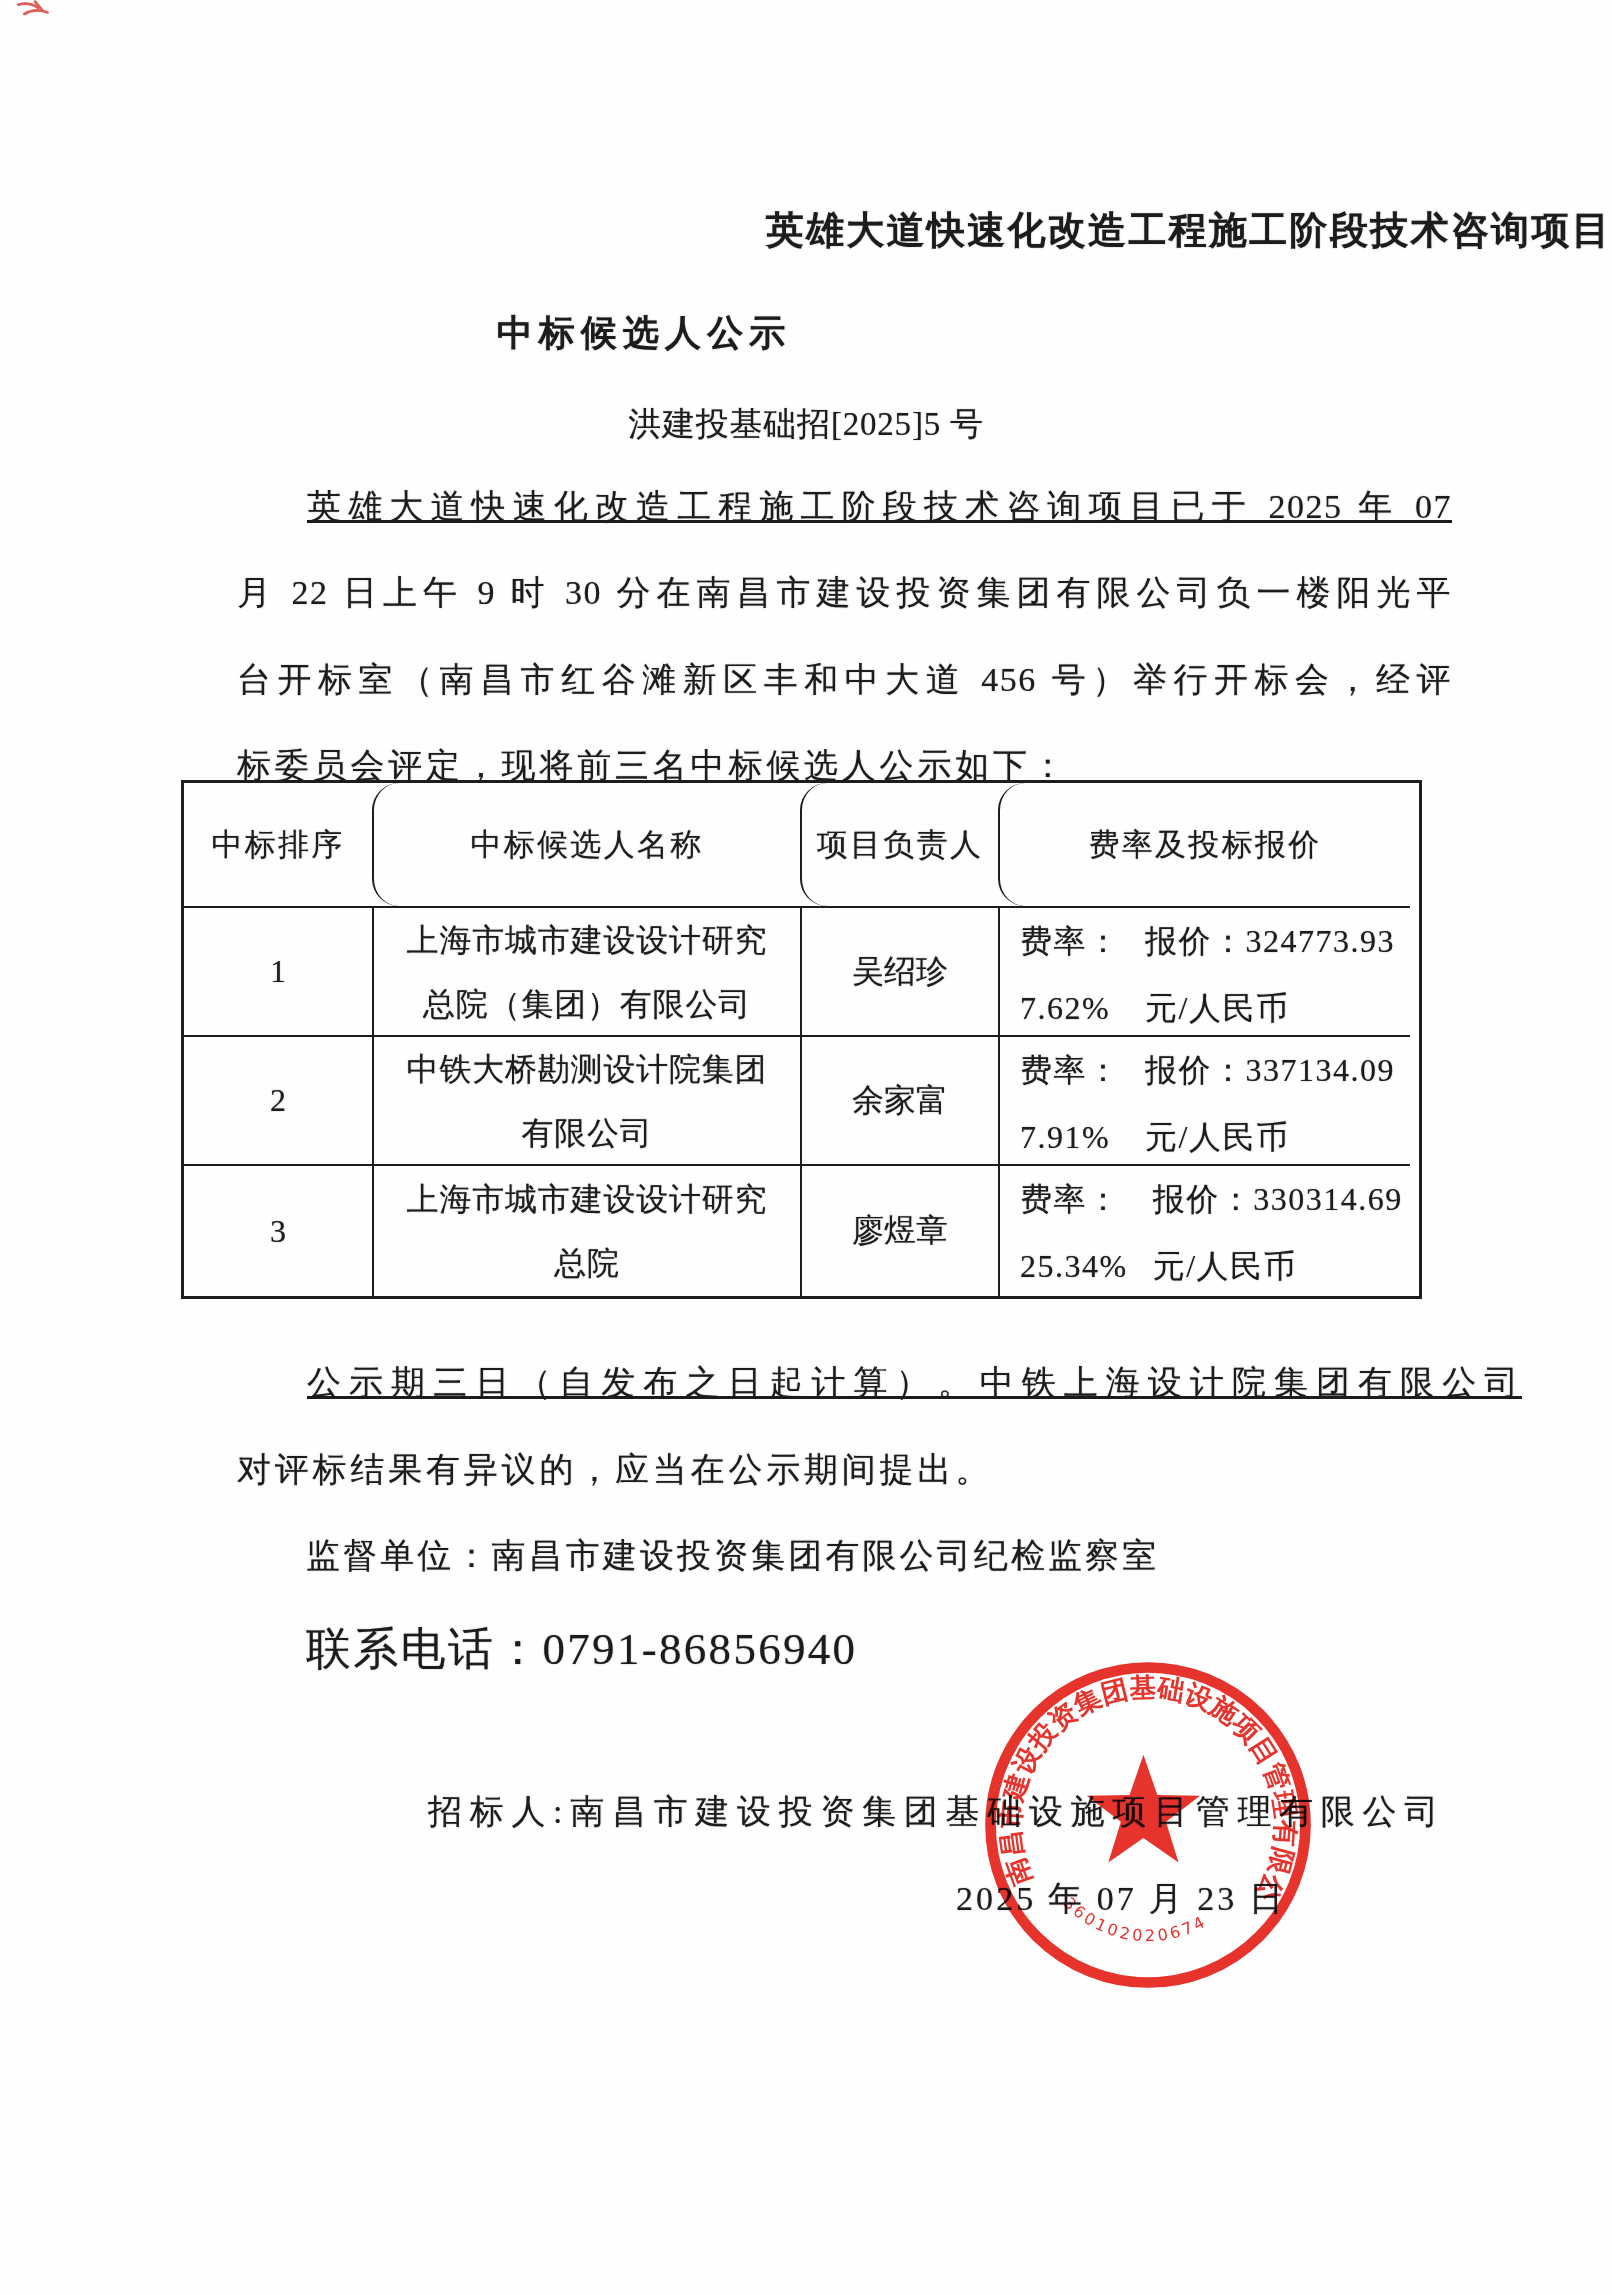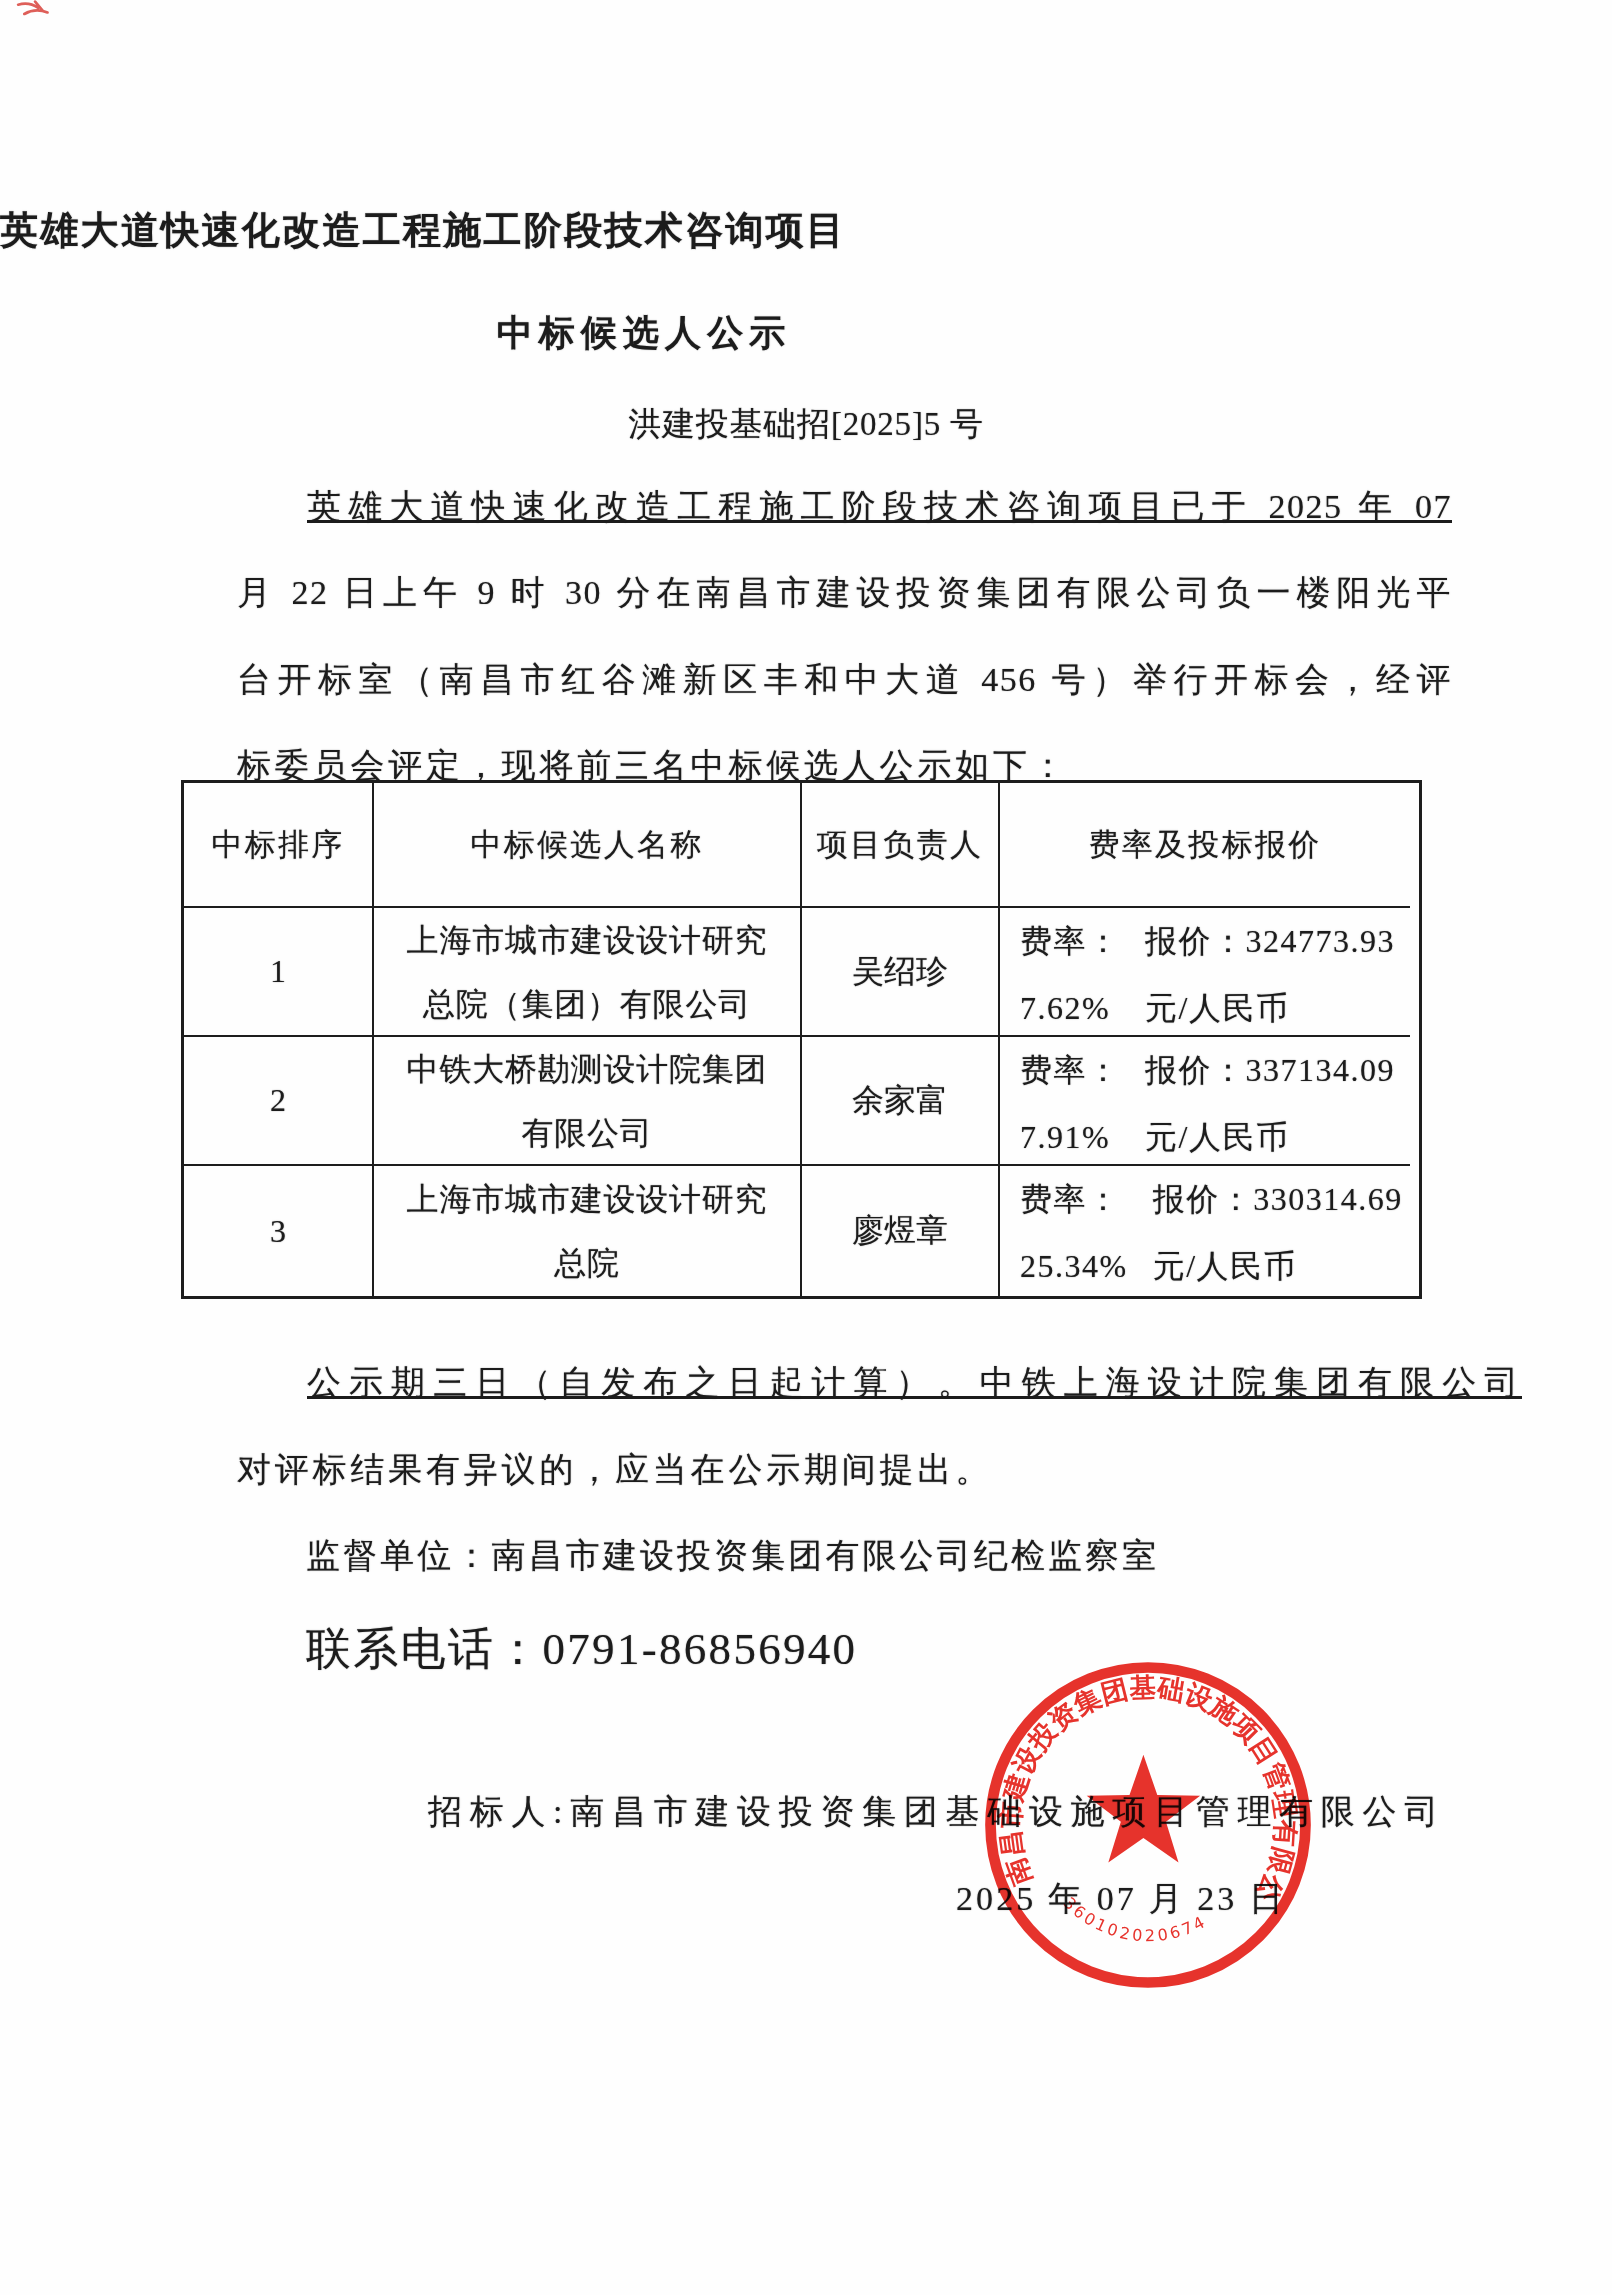--- a/index.html
+++ b/index.html
@@ -7,21 +7,21 @@
     position:relative;
     width:1612px;height:2295px;
     background:#fefefe;
     font-family:"Liberation Serif","DejaVu Serif",serif;
     color:#1c1c1c;
     overflow:hidden;
   }
   .blur{ text-shadow:0 0 1.2px rgba(30,30,30,.55); }
   .title{
     position:absolute;left:0;top:205px;width:1612px;
-    text-align:left;font-size:38px;font-weight:bold;letter-spacing:2.3px;
+    text-align:right;font-size:38px;font-weight:bold;letter-spacing:2.3px;
   }
   .subtitle{
     position:absolute;left:0;top:309px;width:1288px;
     text-align:center;font-size:36px;font-weight:bold;letter-spacing:6.1px;
   }
   .docno{
     position:absolute;left:0;top:402px;width:1612px;
     text-align:center;font-size:33px;letter-spacing:0.8px;
   }
   .bodyline{
@@ -43,21 +43,21 @@
     grid-template-columns:188px 428px 198px 412px;
     grid-template-rows:123px 129px 129px 132px;
     background:#fefefe;
   }
   .cell{
     border-left:2.3px solid #1d1d1d;border-top:2.3px solid #1d1d1d;
     display:flex;align-items:center;justify-content:center;
     font-size:32px;
   }
   .cell.first-col{border-left:none;}
-  .cell.first-row{border-top:none;}
+  .cell.first-row{border-top:none;border-radius:27px;}
   .cell.hdr{font-size:31px;letter-spacing:2.3px;}
   .cell.company{
     text-align:center;line-height:64px;letter-spacing:0.8px;
     padding:0 18.4px;font-size:32px;
   }
   .cell.fee{
     flex-direction:row;align-items:flex-start;justify-content:center;
     padding-left:20px;line-height:67px;letter-spacing:1.5px;
   }
   .line2{

